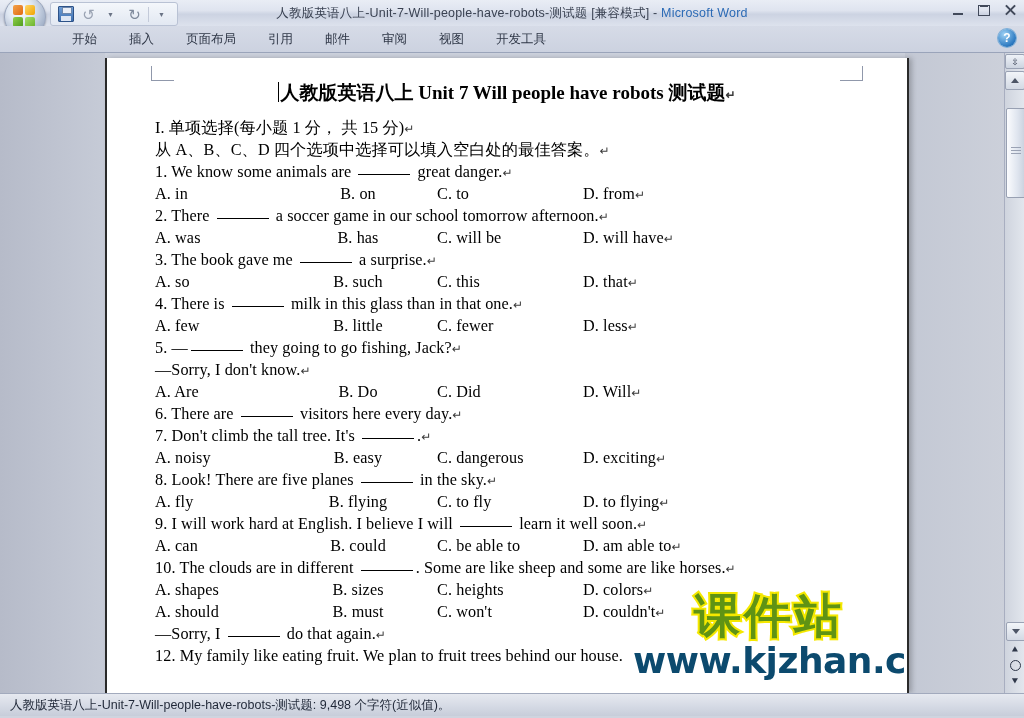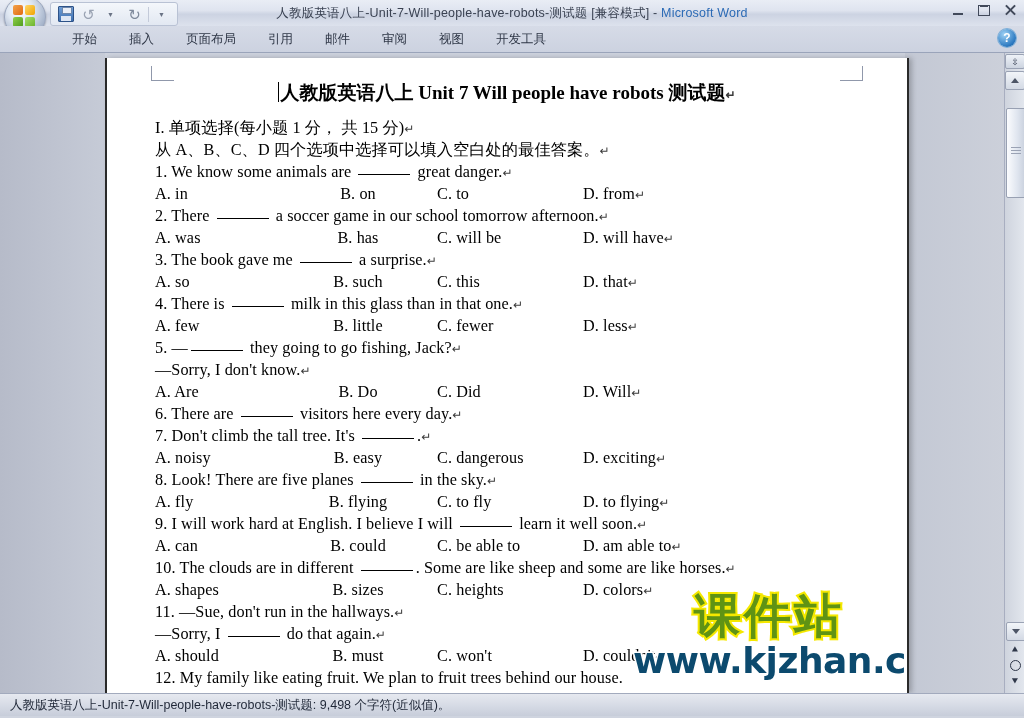--- a/index.html
+++ b/index.html
@@ -385,28 +385,27 @@
               <span class="o3">C. be able to</span>
               <span><span>D. am able to</span><span class="pmark">↵</span></span>
             </div>
             <div class="line"><span>10. The clouds are in different </span><span class="blank"></span><span>. Some are like sheep and some are like horses.</span><span class="pmark">↵</span></div>
             <div class="line opts">
               <span class="o1">A. shapes</span>
               <span class="o2">B. sizes</span>
               <span class="o3">C. heights</span>
               <span><span>D. colors</span><span class="pmark">↵</span></span>
             </div>
-            <div class="line"><span>11. —Sue, don't run in the hallways.</span><span class="pmark">↵</span></div>
-            <div class="line"><span>—Sorry, I </span><span class="blank"></span><span> do that again.</span><span class="pmark">↵</span></div>
             <div class="line opts">
               <span class="o1">A. should</span>
               <span class="o2">B. must</span>
               <span class="o3">C. won't</span>
               <span><span>D. couldn't</span><span class="pmark">↵</span></span>
             </div>
+            <div class="line"><span>—Sorry, I </span><span class="blank"></span><span> do that again.</span><span class="pmark">↵</span></div>
             <div class="line"><span>12. My family like eating fruit. We plan to </span><span> fruit trees behind our house.</span></div>
           </div>
       </div>
 
       <div class="watermark">
         <div class="wm-cn">课件站</div>
         <div class="wm-url">www.kjzhan.com</div>
       </div>
     </div>
   </div>

